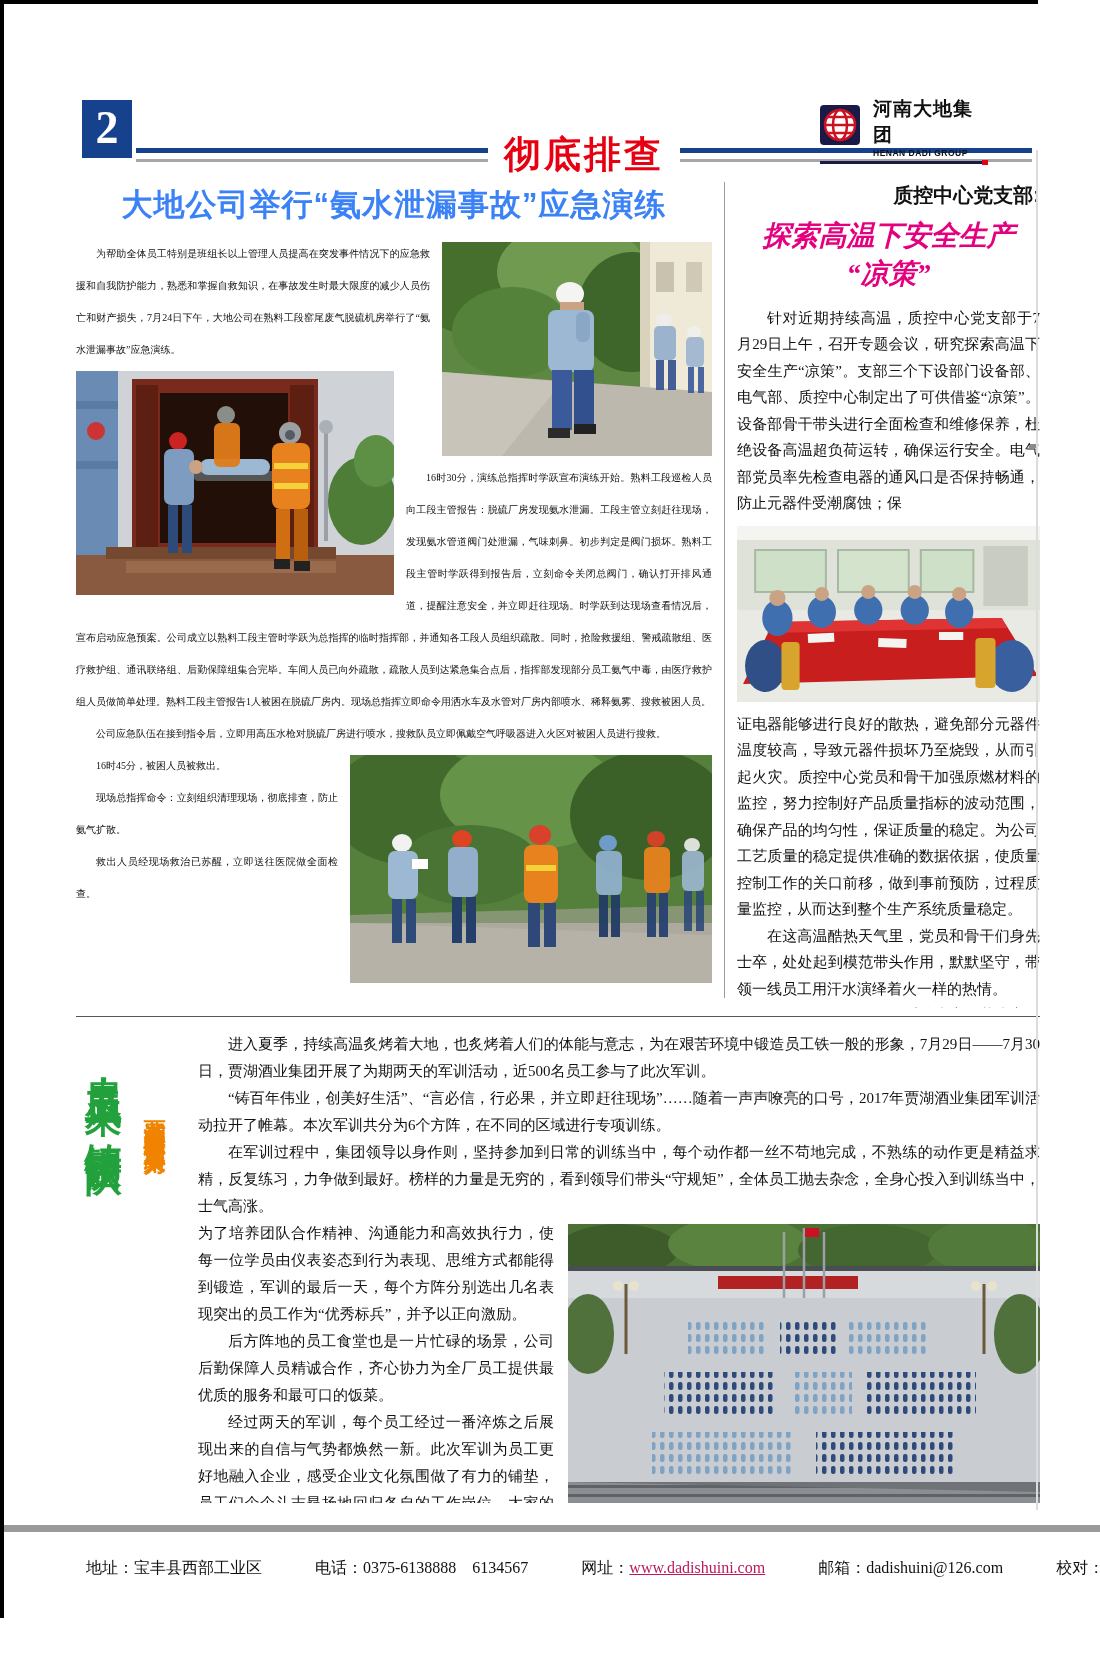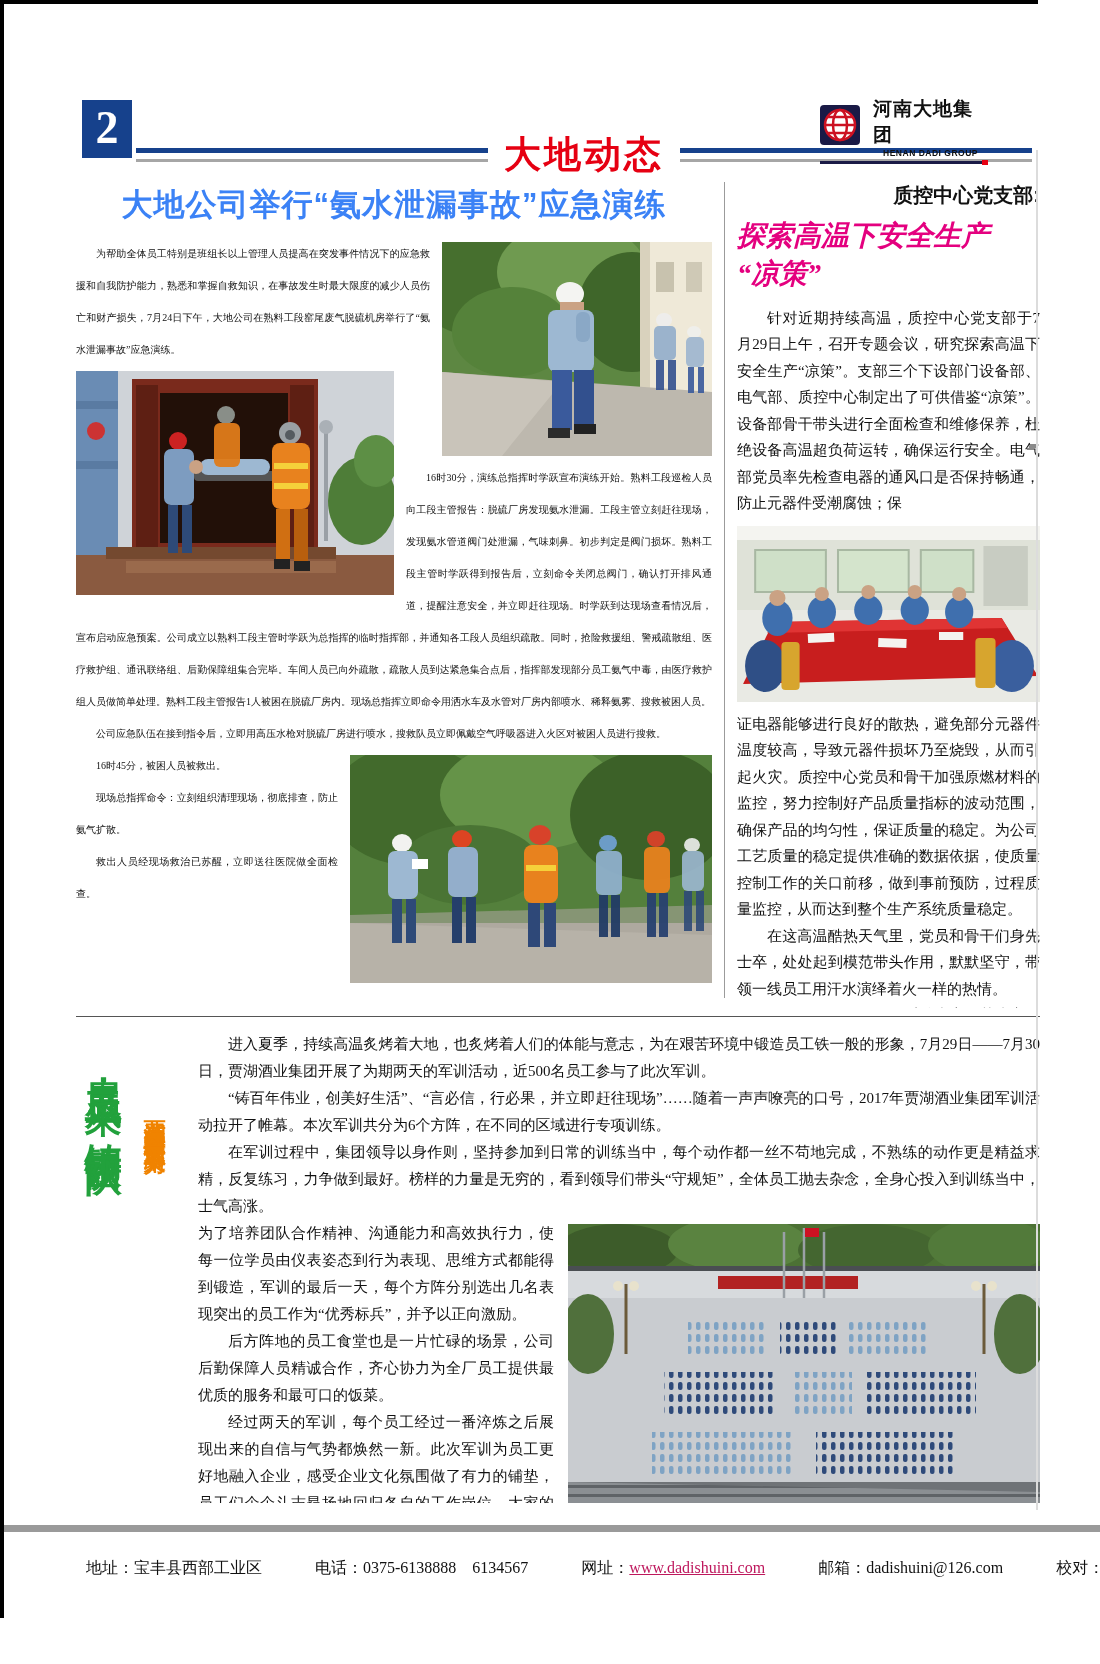--- a/index.html
+++ b/index.html
@@ -14,21 +14,21 @@
   .pagenum{position:absolute;left:82px;top:100px;width:50px;height:58px;background:#16418c;
            color:#fff;font-size:46px;font-weight:bold;text-align:center;line-height:56px;
            font-family:"Liberation Serif",serif;}
   .rule-row{position:absolute;left:136px;right:68px;top:130px;display:flex;align-items:center;}
   .dbl-line{flex:1;height:6px;border-top:5px solid #16418c;border-bottom:3px solid #a6a6a6;}
   .section-title{color:#e60012;font-size:37px;font-weight:bold;padding:0 16px;
                  font-family:"Liberation Sans",sans-serif;letter-spacing:3px;white-space:nowrap;}
   .logo{position:absolute;right:112px;top:96px;width:168px;}
   .logo-row{display:flex;align-items:center;gap:13px;}
   .logo-text .cn{font-size:19px;font-weight:bold;font-family:"Liberation Sans",sans-serif;color:#111;letter-spacing:1px;}
-  .logo-text .en{font-size:8.5px;font-weight:bold;font-family:"Liberation Sans",sans-serif;color:#111;letter-spacing:.5px;text-align:center;}
+  .logo-text .en{font-size:8.5px;font-weight:bold;font-family:"Liberation Sans",sans-serif;color:#111;letter-spacing:.5px;}
   .logo-bar{margin-top:3px;height:3px;background:#1a1a46;position:relative;}
   .logo-bar i{position:absolute;right:0;top:-1px;width:6px;height:5px;background:#e60012;}
 
   
   .top-cols{display:flex;margin:0 60px 0 76px;height:830px;overflow:hidden;}
   .colL{width:636px;}
   .col-divider{width:1px;background:#9b9b9b;margin:4px 12px 10px 12px;}
   .colR{flex:1;}
 
   .a1-title{color:#3b82f6;font-size:31px;font-weight:bold;text-align:center;
@@ -38,21 +38,21 @@
   .bodytxt p.noind{text-indent:0;}
   span.byline-inline{float:right;}
 
   .ph{display:block;}
   .ph svg{display:block;width:100%;height:100%;}
   .ph1{float:right;width:270px;height:214px;margin:4px 0 6px 12px;}
   .ph2{float:left;width:318px;height:224px;margin:5px 12px 4px 0;}
   .ph3{float:right;width:362px;height:228px;margin:5px 0 4px 12px;}
 
   .a2-kicker{font-size:20px;font-weight:bold;font-family:"Liberation Sans",sans-serif;margin:4px 0 8px 0;text-align:right;}
-  .a2-title{color:#e4007f;font-size:28px;font-weight:bold;font-style:italic;text-align:left;
+  .a2-title{color:#e4007f;font-size:28px;font-weight:bold;font-style:italic;text-align:center;
             line-height:1.35;margin:0 0 12px 0;}
   .colR .bodytxt{font-size:15px;line-height:26.5px;}
   .ph4{width:100%;height:176px;margin:9px 0;}
 
   .hr-sep{border:none;border-top:1.5px solid #555;margin:8px 60px 0 76px;}
 
   
   .bottom{display:flex;margin:14px 60px 0 76px;height:472px;overflow:hidden;}
   .vheads{width:122px;display:flex;gap:8px;}
   .vhead-green{writing-mode:vertical-rl;color:#22a13c;font-size:37px;font-weight:bold;
@@ -74,21 +74,21 @@
 
 <div class="page">
   <div class="frame-top"></div>
   <div class="frame-left"></div>
   <div class="page-edge"></div>
 
   <div class="header">
     <div class="pagenum">2</div>
     <div class="rule-row">
       <div class="dbl-line"></div>
-      <div class="section-title">大地动态</div>
+      <div class="section-title">彻底排查</div>
       <div class="dbl-line"></div>
     </div>
     <div class="logo">
       <div class="logo-row">
         <span>
           <svg width="40" height="40" viewBox="0 0 40 40">
             <rect x="0" y="0" width="40" height="40" rx="4" fill="#1a1a46"></rect>
             <circle cx="20" cy="20" r="15" fill="#fff"></circle>
             <circle cx="20" cy="20" r="15" fill="none" stroke="#cc1122" stroke-width="2.5"></circle>
             <ellipse cx="20" cy="20" rx="7" ry="15" fill="none" stroke="#cc1122" stroke-width="2.5"></ellipse>

